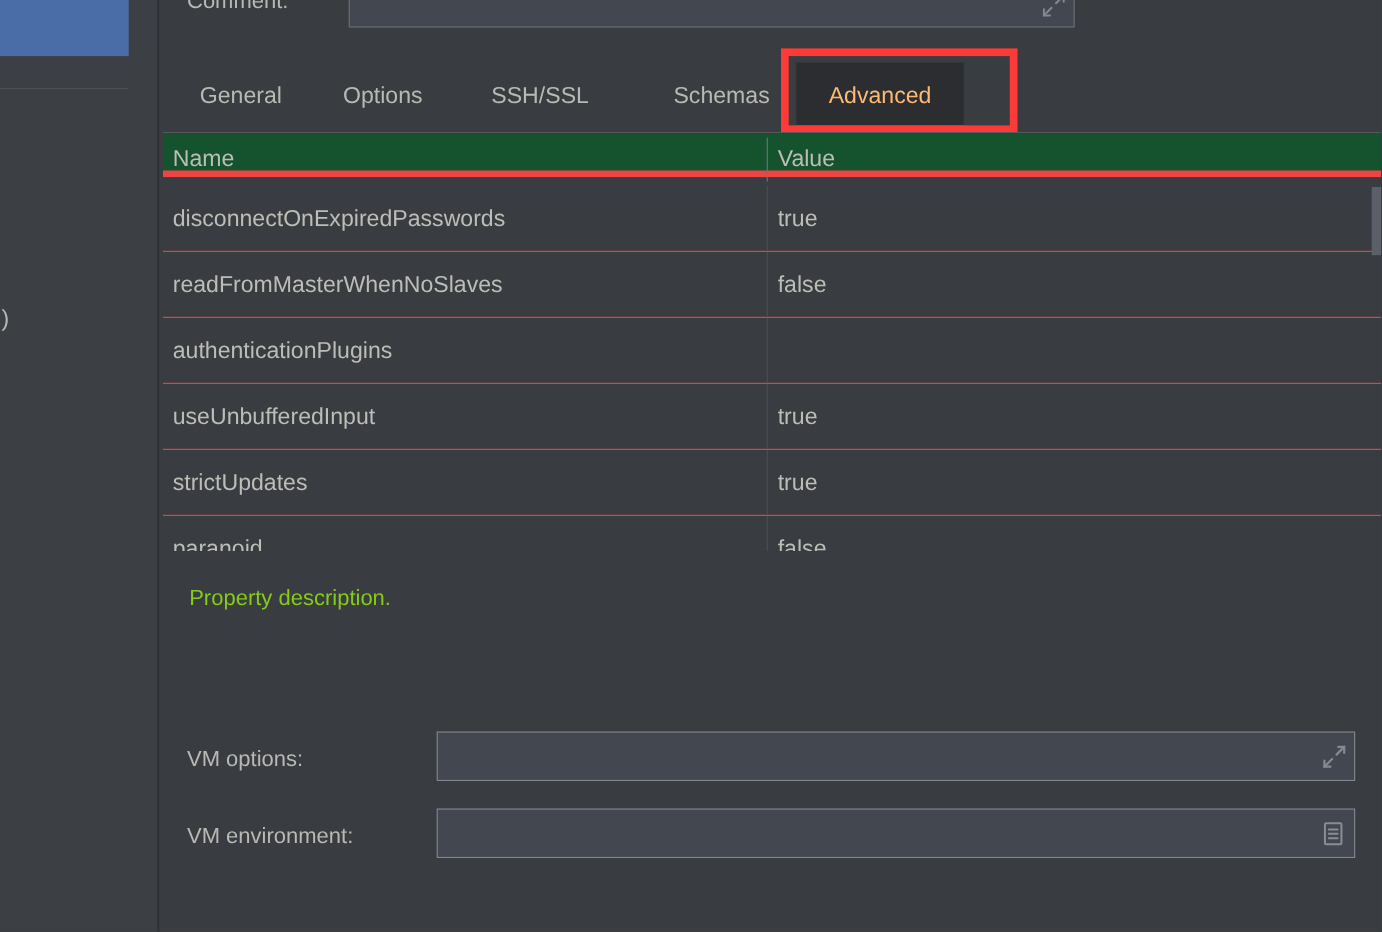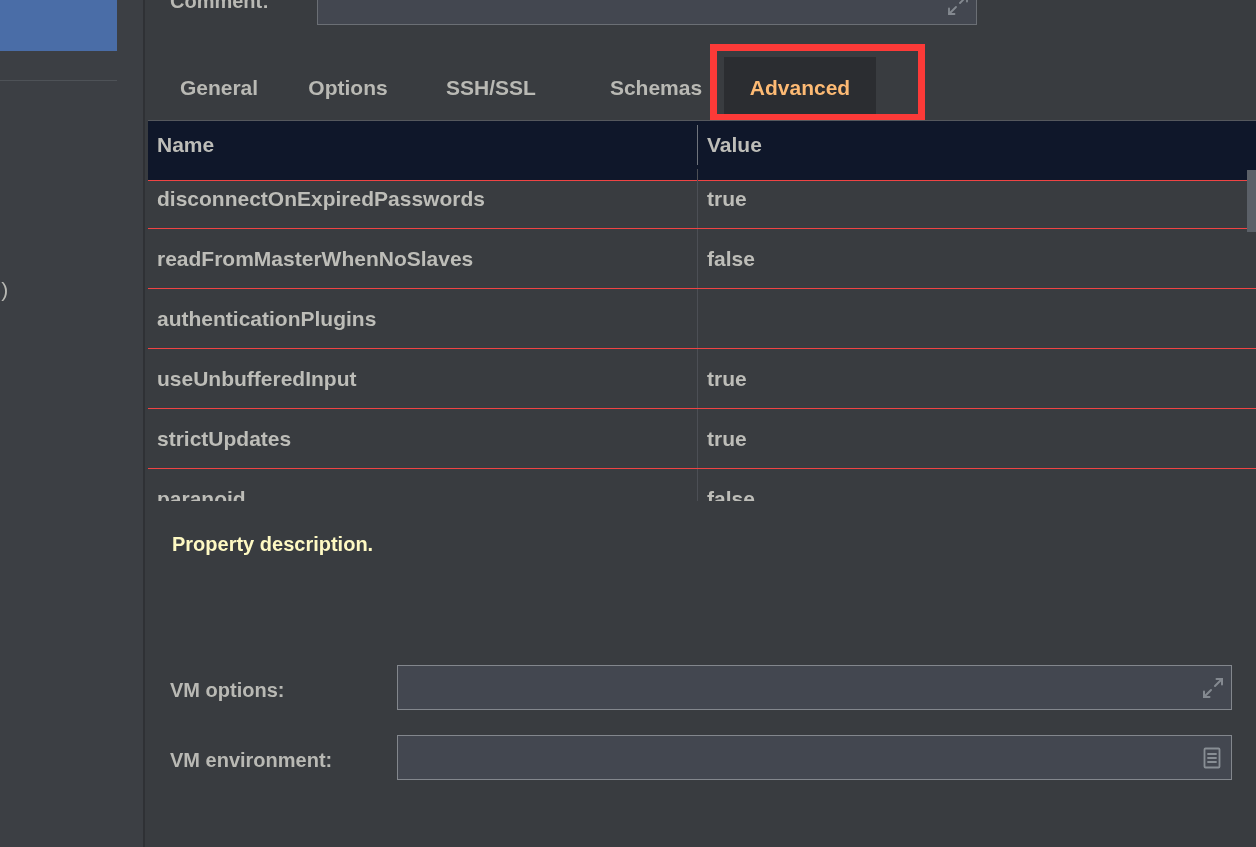--- a/index.html
+++ b/index.html
@@ -71,21 +71,20 @@
   }
 
   
   .main-panel {
     position: absolute;
     left: 145px; top: 0;
     width: 1111px;
     height: 847px;
     background: #393c40;
     overflow: hidden;
-    font-weight: bold;
   }
 
   
   .comment-row {
     position: absolute;
     left: 0; top: -16px;
     width: 100%;
     height: 44px;
   }
   .comment-label {
@@ -172,24 +171,24 @@
   .table-top-border {
     position: absolute;
     left: 0; right: 0; top: 0;
     height: 1px;
     background: #55585d;
   }
   .thead {
     position: absolute;
     left: 0; top: 1px;
     width: 100%;
-    height: 60px;
-    background: #0f172a;
-    box-sizing: border-box;
-    border-bottom: 1px solid #ef4444;
+    height: 40px;
+    background: #14532d;
+    box-sizing: border-box;
+    border-bottom: 6px solid #ef4444;
   }
   .th {
     position: absolute;
     top: 0;
     height: 47px;
     display: flex;
     align-items: center;
     color: #bdbdb8;
     font-size: 21px;
     padding-left: 9px;
@@ -252,21 +251,21 @@
   .desc-panel {
     position: absolute;
     left: 3px; top: 501px;
     width: 1108px;
     height: 150px;
     background: #393c40;
   }
   .desc-text {
     position: absolute;
     left: 24px; top: 32px;
-    color: #fef9c3;
+    color: #84cc16;
     font-size: 20px;
   }
 
   
   .field-row { position: absolute; left: 0; width: 100%; height: 50px; }
   .field-label {
     position: absolute;
     left: 25px; top: 0;
     height: 50px;
     display: flex;

